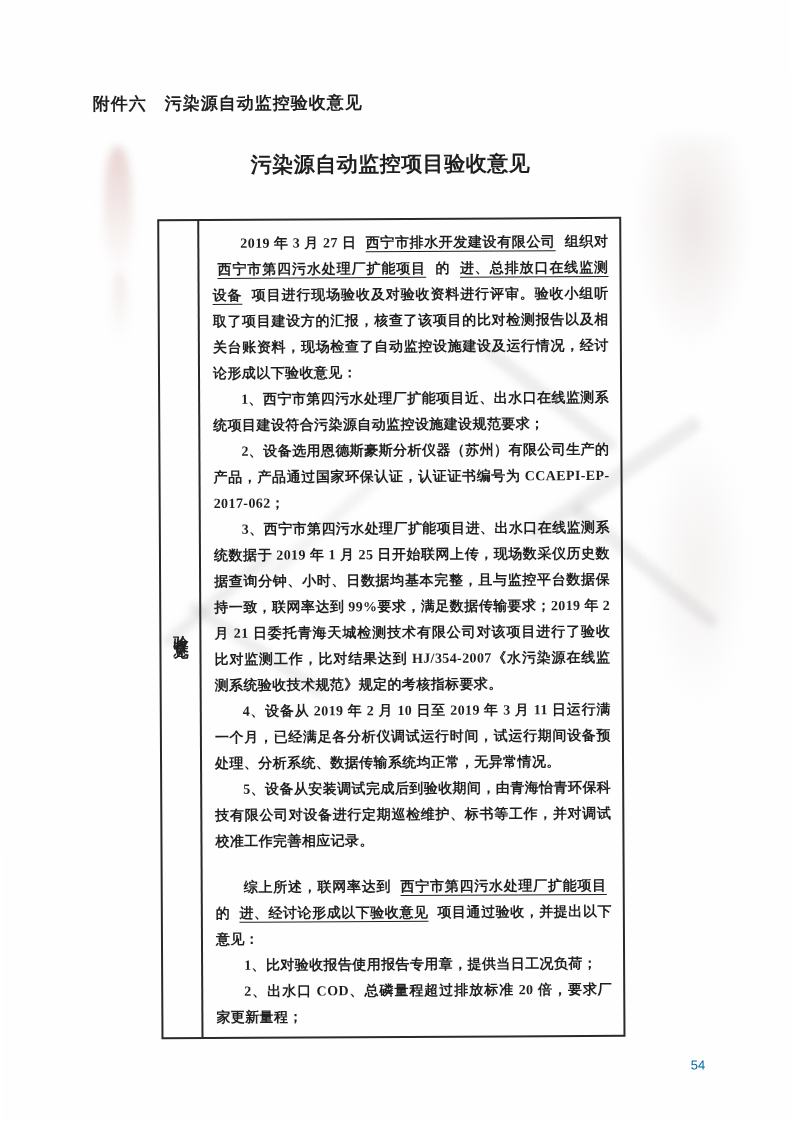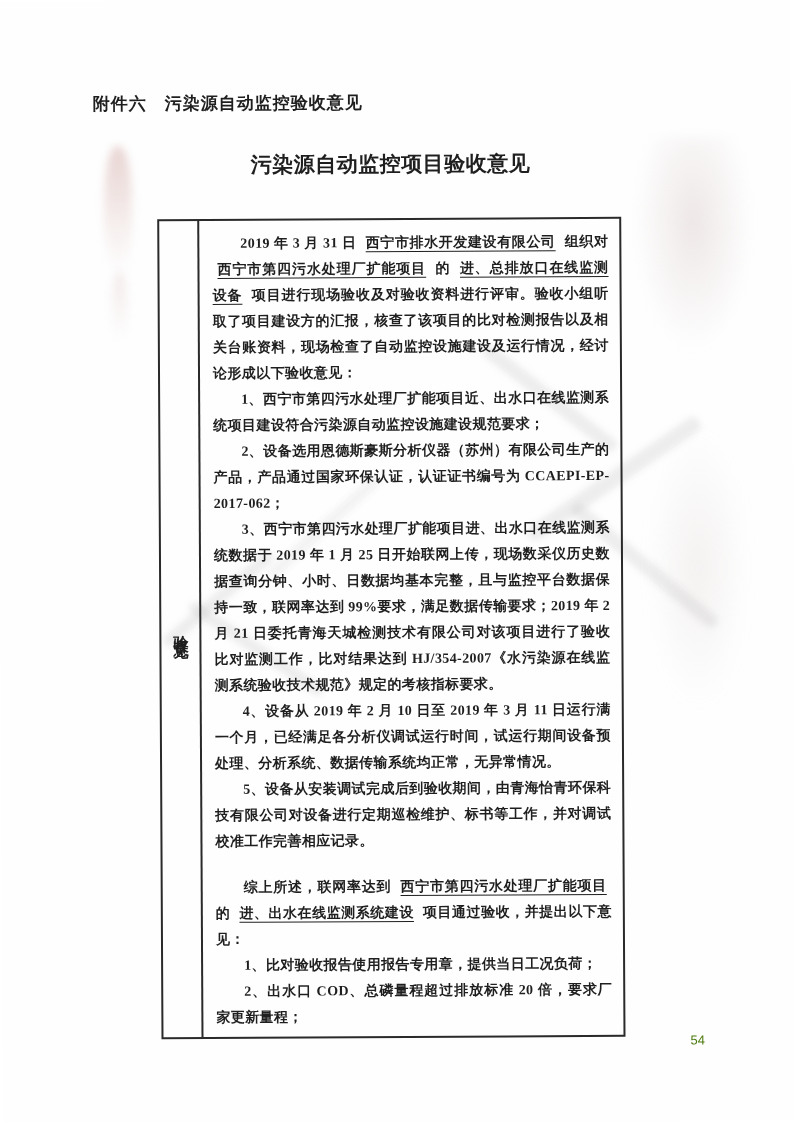--- a/index.html
+++ b/index.html
@@ -98,23 +98,23 @@
     font-weight: 600;
   }
   .para u {
     text-decoration: underline;
     text-underline-offset: 4px;
     padding: 0 5px;
   }
   .conclusion { margin-top: 20px; }
   .page-number {
     position: absolute;
-    left: 688px; top: 1034px;
+    left: 688px; top: 1059px;
     font-size: 13px;
-    color: #4d7c0f;
+    color: #0369a1;
     font-family: "Liberation Sans", "DejaVu Sans", sans-serif;
   }
 </style>
 </head>
 <body>
 
 <div class="sheet">
 
   <div class="artifact streak-left"></div>
   <div class="artifact streak-left2"></div>
@@ -130,40 +130,40 @@
   <div class="attach-heading">附件六　污染源自动监控验收意见</div>
   <div class="doc-title">污染源自动监控项目验收意见</div>
 
   <div class="acceptance-table">
     <div class="label-cell">
       <span>验收意见</span>
     </div>
     <div class="content-cell">
 
       <p class="para">
-        <span>2019 年 3 月 31 日</span>
+        <span>2019 年 3 月 27 日</span>
         <u>西宁市排水开发建设有限公司</u>
         <span>组织对</span>
         <u>西宁市第四污水处理厂扩能项目</u>
         <span>的</span>
         <u>进、总排放口在线监测设备</u>
         <span>项目进行现场验收及对验收资料进行评审。验收小组听取了项目建设方的汇报，核查了该项目的比对检测报告以及相关台账资料，现场检查了自动监控设施建设及运行情况，经讨论形成以下验收意见：</span>
       </p>
 
       <p class="para">1、西宁市第四污水处理厂扩能项目近、出水口在线监测系统项目建设符合污染源自动监控设施建设规范要求；</p>
       <p class="para">2、设备选用恩德斯豪斯分析仪器（苏州）有限公司生产的产品，产品通过国家环保认证，认证证书编号为 CCAEPI-EP-2017-062；</p>
       <p class="para">3、西宁市第四污水处理厂扩能项目进、出水口在线监测系统数据于 2019 年 1 月 25 日开始联网上传，现场数采仪历史数据查询分钟、小时、日数据均基本完整，且与监控平台数据保持一致，联网率达到 99%要求，满足数据传输要求；2019 年 2 月 21 日委托青海天城检测技术有限公司对该项目进行了验收比对监测工作，比对结果达到 HJ/354-2007《水污染源在线监测系统验收技术规范》规定的考核指标要求。</p>
       <p class="para">4、设备从 2019 年 2 月 10 日至 2019 年 3 月 11 日运行满一个月，已经满足各分析仪调试运行时间，试运行期间设备预处理、分析系统、数据传输系统均正常，无异常情况。</p>
       <p class="para">5、设备从安装调试完成后到验收期间，由青海怡青环保科技有限公司对设备进行定期巡检维护、标书等工作，并对调试校准工作完善相应记录。</p>
 
       <p class="para conclusion">
         <span>综上所述，联网率达到</span>
         <u>西宁市第四污水处理厂扩能项目</u>
         <span>的</span>
-        <u>进、出水在线监测系统建设</u>
+        <u>进、经讨论形成以下验收意见</u>
         <span>项目通过验收，并提出以下意见：</span>
       </p>
 
       <p class="para">1、比对验收报告使用报告专用章，提供当日工况负荷；</p>
       <p class="para">2、出水口 COD、总磷量程超过排放标准 20 倍，要求厂家更新量程；</p>
 
     </div>
   </div>
 
   <div class="page-number">54</div>

